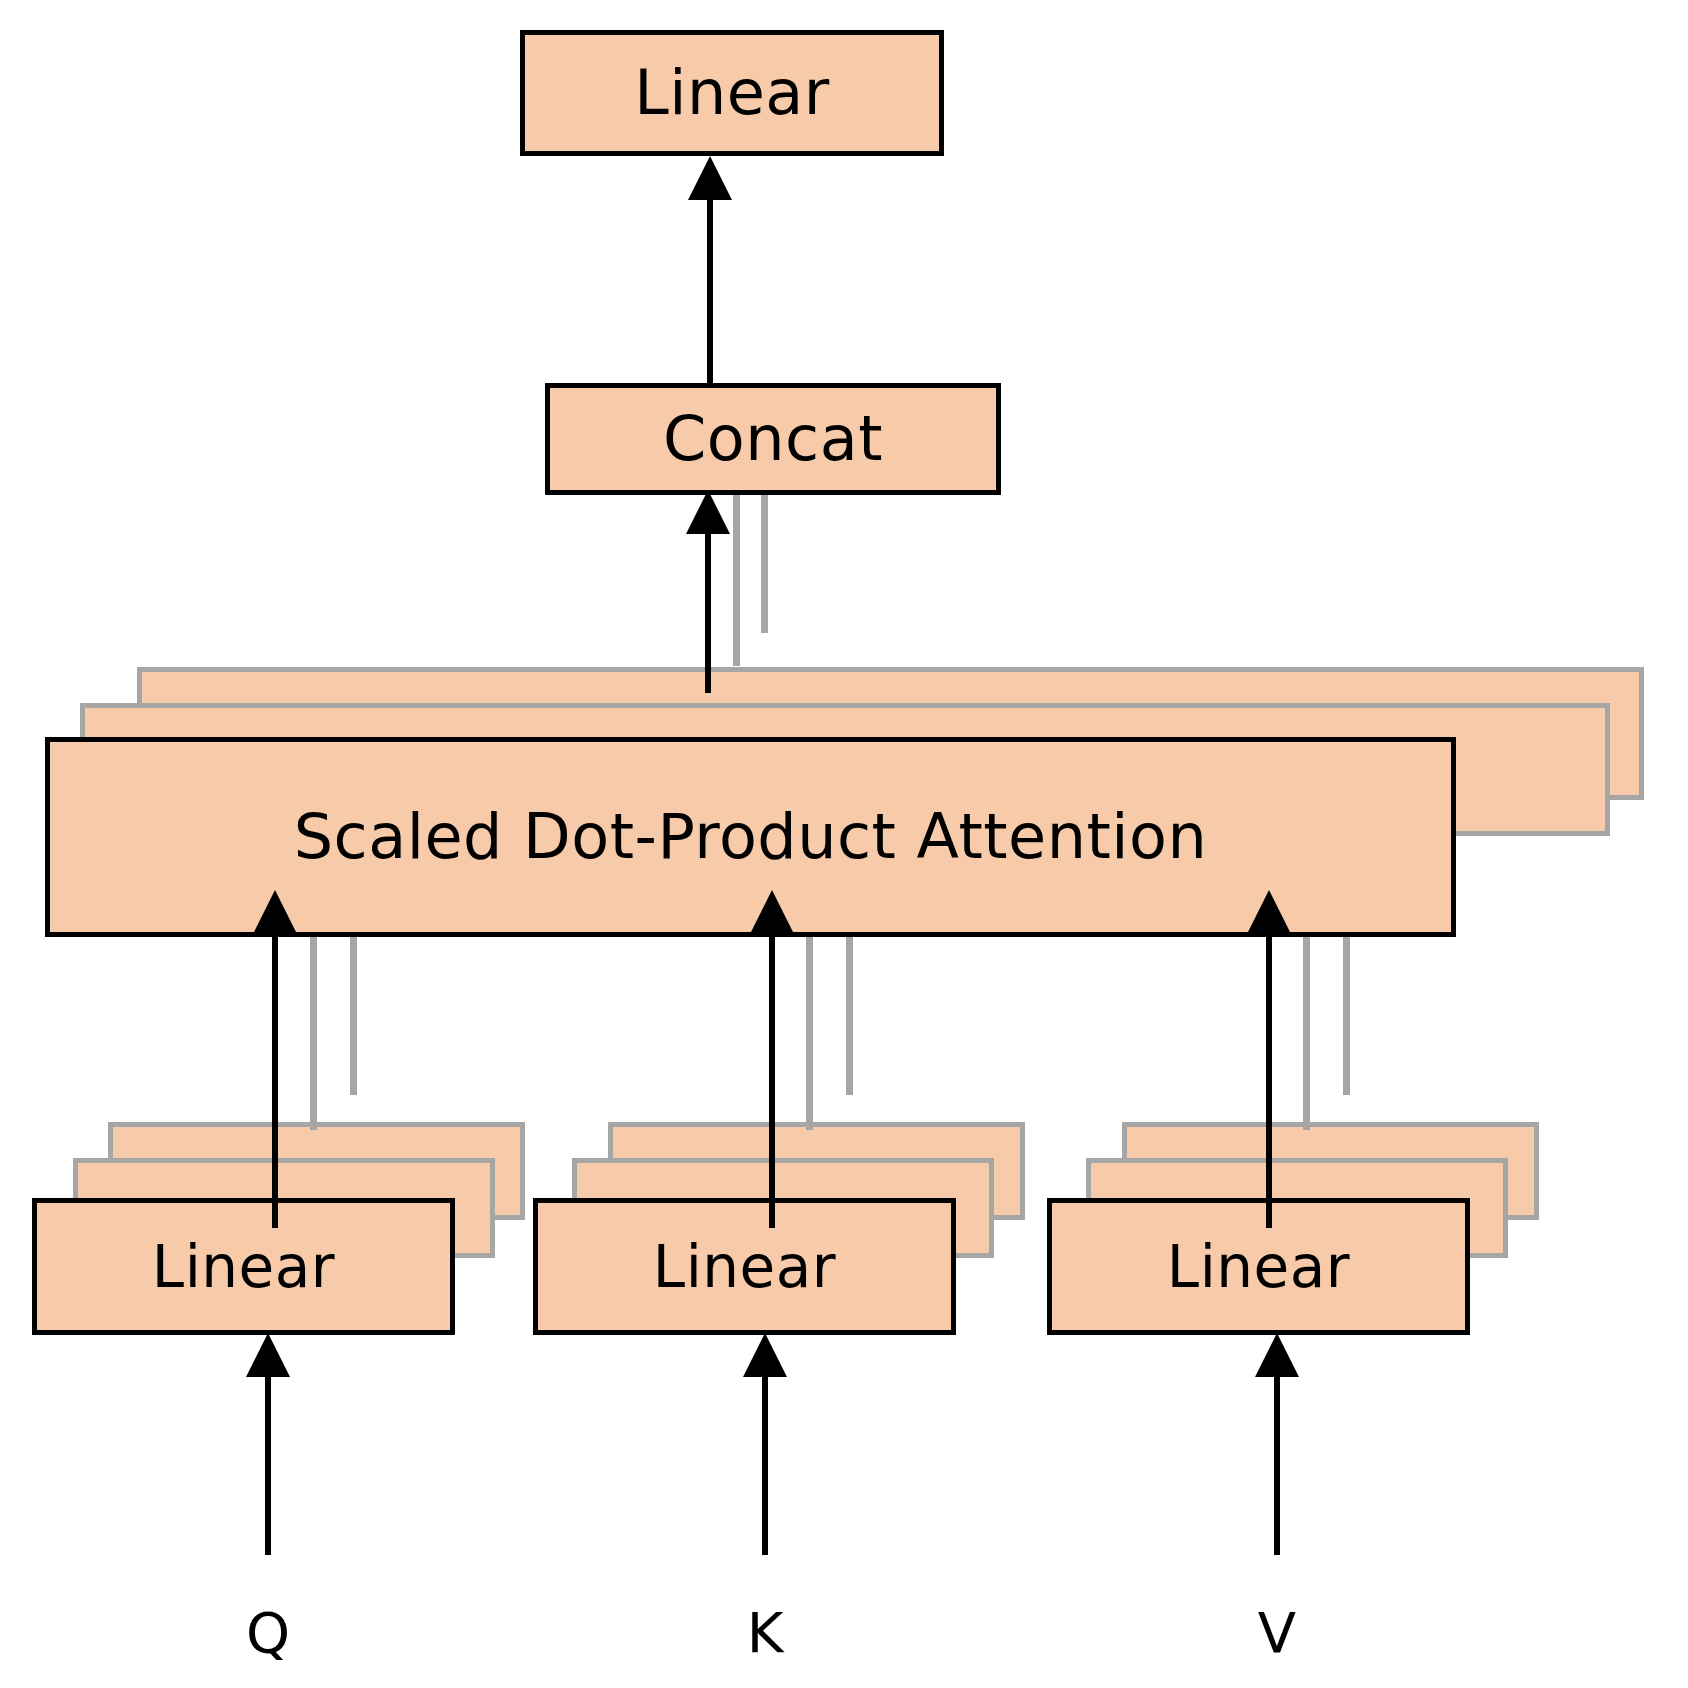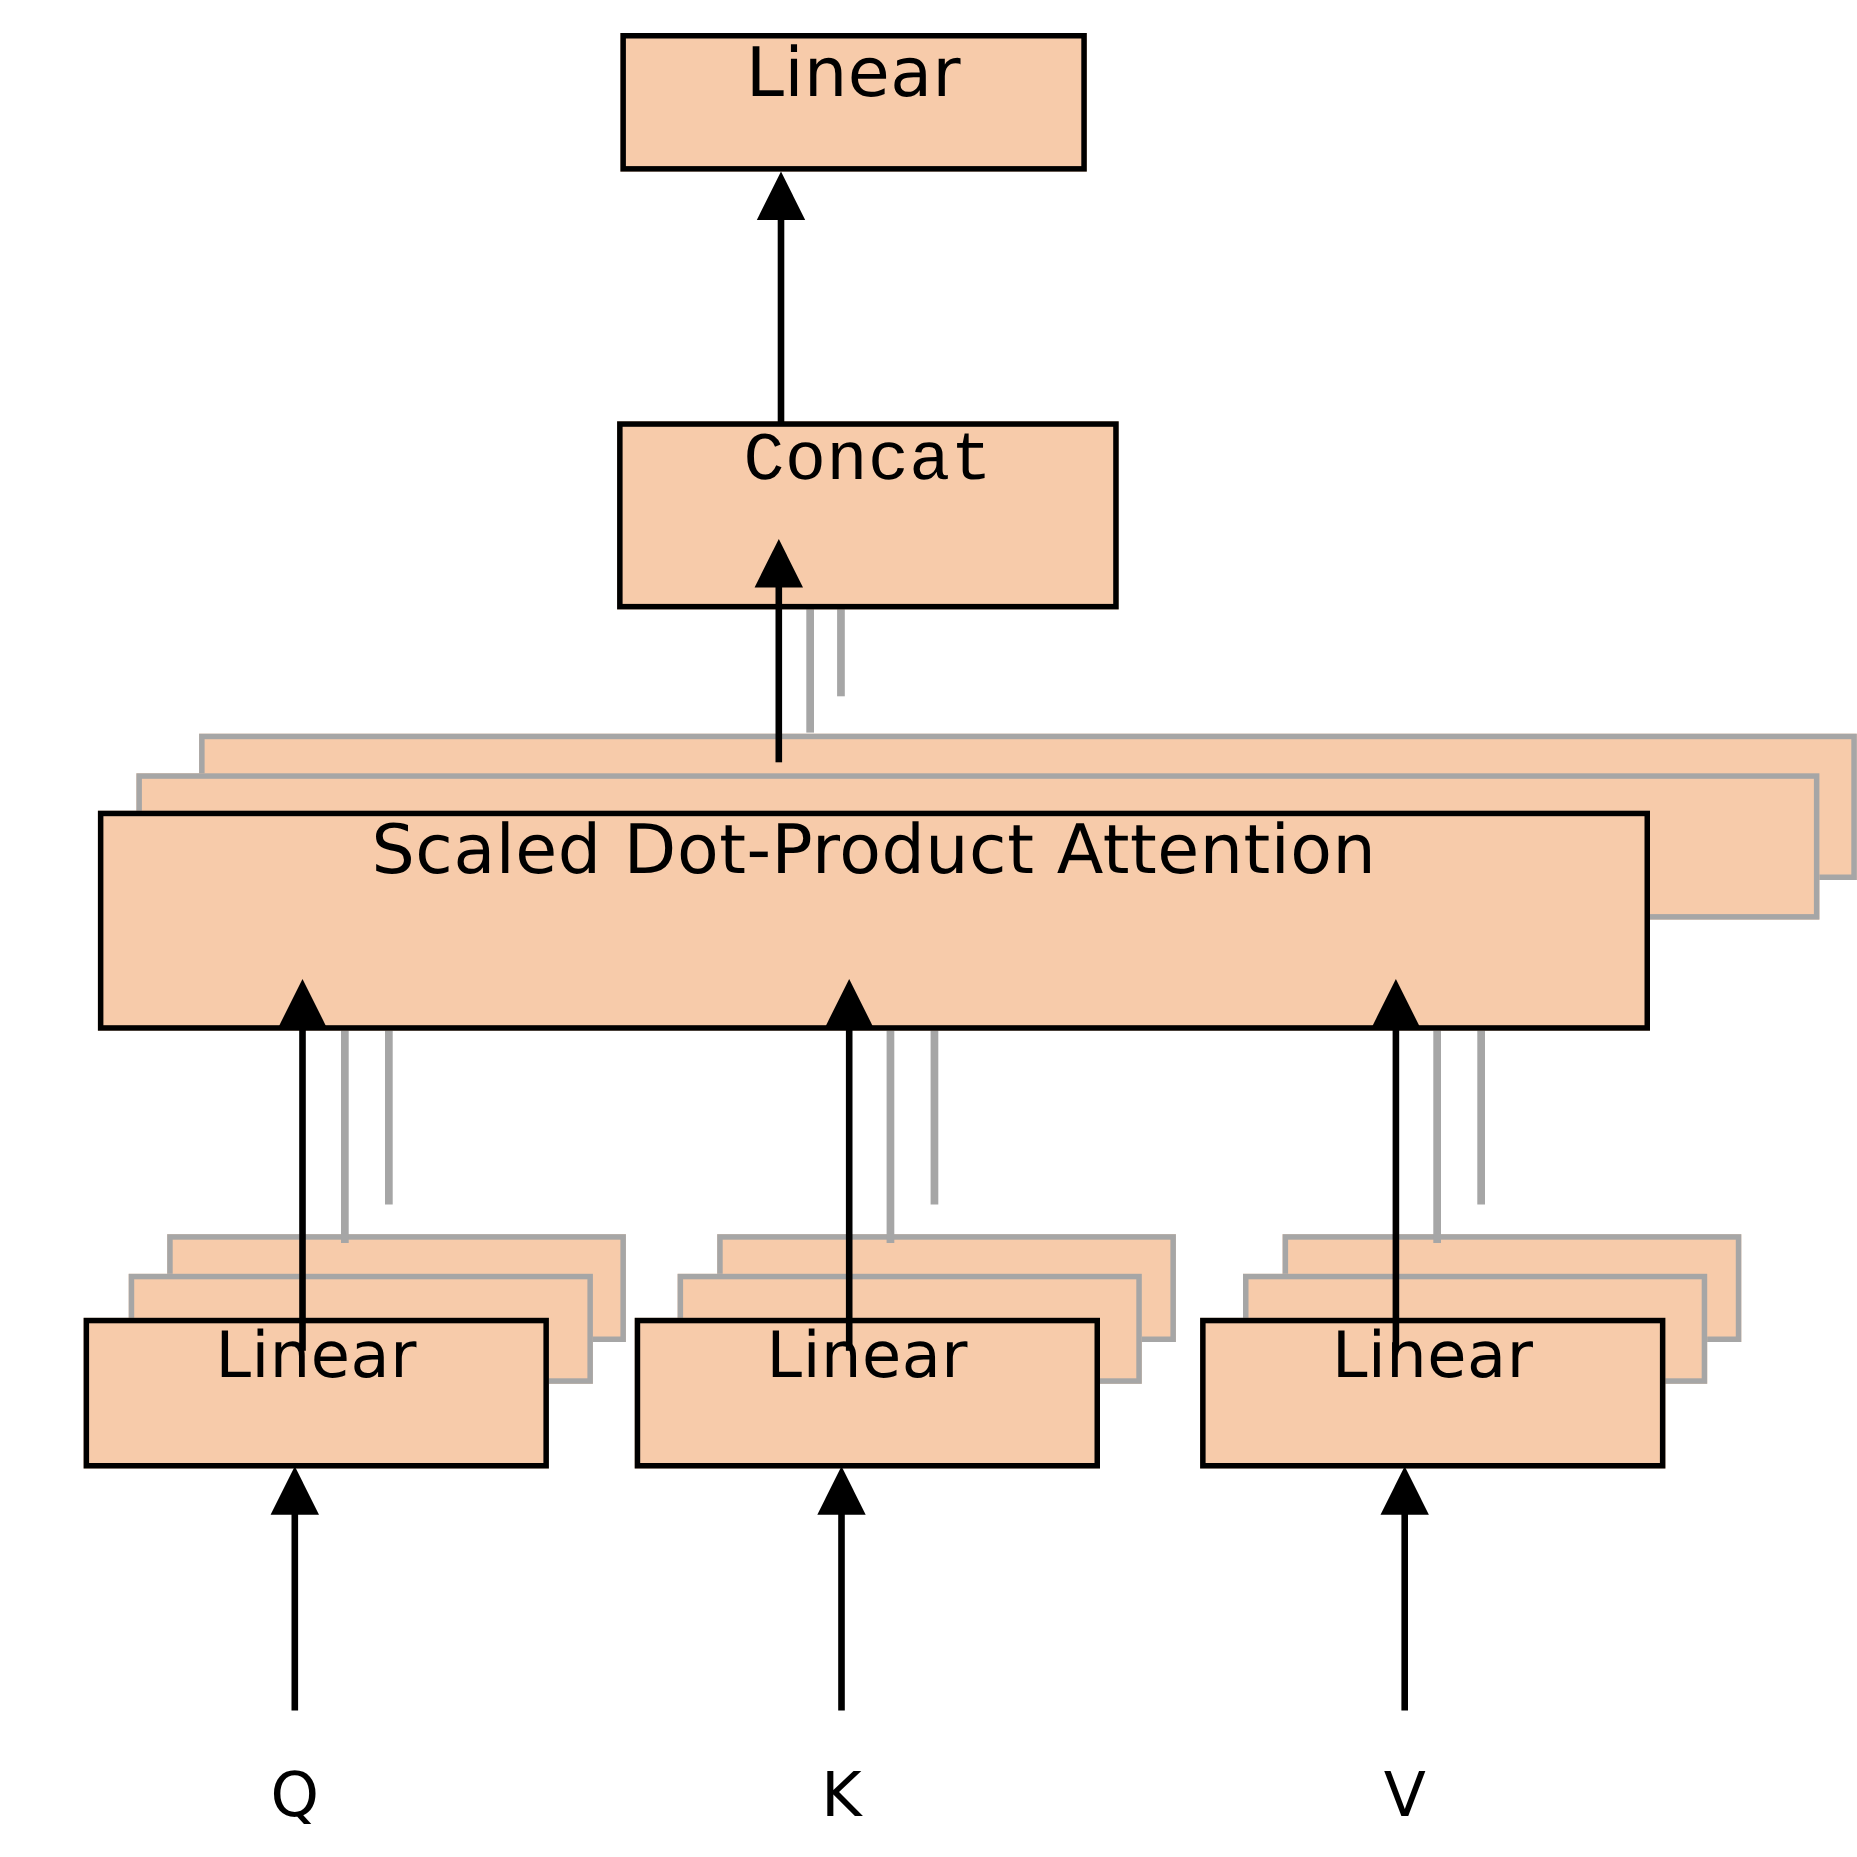--- a/index.html
+++ b/index.html
@@ -3,26 +3,25 @@
 <meta charset="utf-8">
 <style>
   html,body{margin:0;padding:0;background:#ffffff;}
   body{width:1688px;height:1688px;font-family:"DejaVu Sans",sans-serif;overflow:hidden;}
   #diagram{position:relative;width:1688px;height:1688px;background:#ffffff;}
 
   .box{
     position:absolute;
     box-sizing:border-box;
     display:flex;
-    align-items:flex-start;
+    align-items:center;
     justify-content:center;
     background:#f7cbaa;
     color:#000000;
     white-space:nowrap;
-    margin-left:44px;
   }
   .box.front{border:5px solid #000000;z-index:6;}
   .box.ghost{border:5px solid #a6a6a6;z-index:2;}
   .box.ghost2{z-index:3;}
 
   .label{font-size:58px;line-height:1;letter-spacing:0.5px;}
   .label.big{font-size:62px;}
 
   .vline{position:absolute;background:#000000;width:6px;z-index:7;}
   .gline{position:absolute;background:#a6a6a6;width:7px;z-index:4;}
@@ -49,21 +48,21 @@
 
 <div id="diagram">
 
   <div class="box front" style="left:520px;top:30px;width:424px;height:126px;">
     <span class="label big">Linear</span>
   </div>
 
   <div class="vline" style="left:707px;top:192px;height:192px;"></div>
   <div class="arrowhead" style="left:688px;top:156px;"></div>
 
-  <div class="box front" style="left:517px;top:383px;width:456px;height:171px;font-family:Liberation Mono, monospace;">
+  <div class="box front" style="left:545px;top:383px;width:456px;height:112px;">
     <span class="label big">Concat</span>
   </div>
 
   <div class="vline" style="left:705px;top:528px;height:165px;"></div>
   <div class="arrowhead" style="left:686px;top:490px;"></div>
   <div class="gline" style="left:733px;top:478px;height:188px;"></div>
   <div class="gline" style="left:761px;top:478px;height:155px;"></div>
 
   <div class="box ghost" style="left:137px;top:667px;width:1507px;height:133px;"></div>
   <div class="box ghost ghost2" style="left:80px;top:703px;width:1530px;height:133px;border:5px solid #a6a6a6;"></div>

